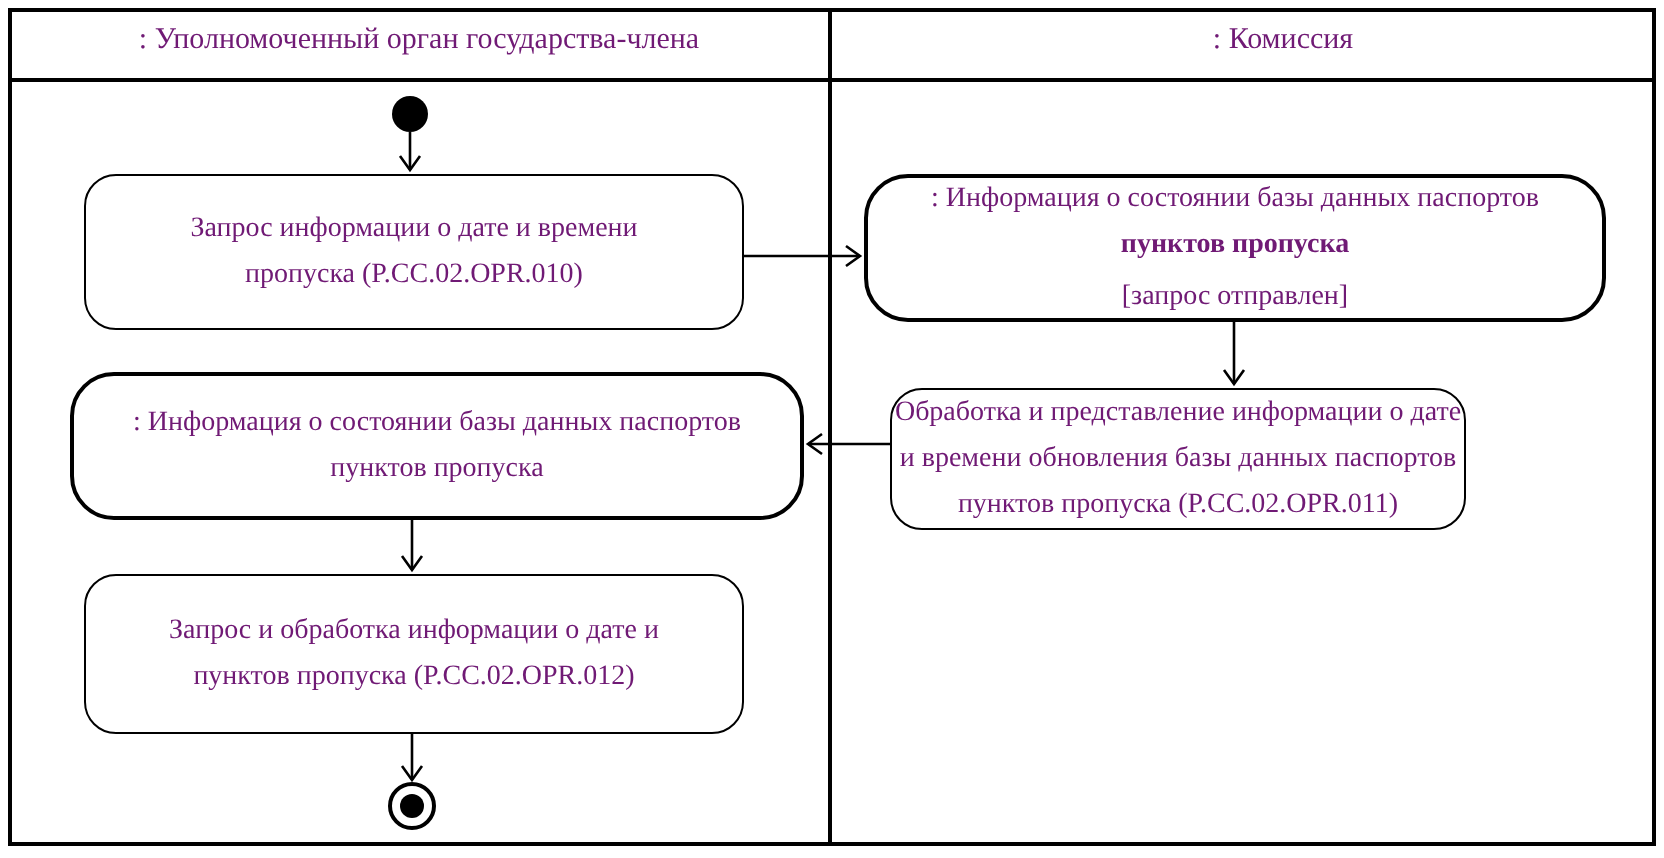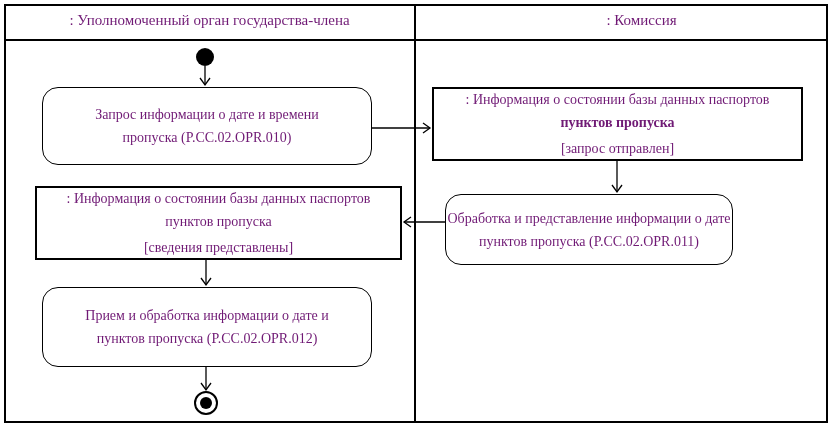--- a/index.html
+++ b/index.html
@@ -48,20 +48,21 @@
   .node {
     position: absolute;
     box-sizing: border-box;
     background: #ffffff;
     display: flex;
     flex-direction: column;
     justify-content: center;
     text-align: center;
     font-size: 14px;
     line-height: 23px;
+    border-radius: 22px;
   }
   .node.rounded {
     border: 1.5px solid #000000;
     border-radius: 16px;
   }
   .node.rect {
     border: 2px solid #000000;
   }
   .node .tline { white-space: nowrap; }
   .node .guard { margin-top: 3px; white-space: nowrap; }
@@ -128,31 +129,31 @@
   </div>
 
   <div class="node rect" id="object1">
     <div class="tline">: Информация о состоянии базы данных паспортов</div>
     <div class="tline emph">пунктов пропуска</div>
     <div class="guard">[запрос отправлен]</div>
   </div>
 
   <div class="node rounded" id="activity2">
     <div class="tline">Обработка и представление информации о дате</div>
+    <div class="tline">и времени обновления базы данных паспортов</div>
     <div class="tline">пунктов пропуска (P.CC.02.OPR.011)</div>
   </div>
 
   <div class="node rect" id="object2">
     <div class="tline">: Информация о состоянии базы данных паспортов</div>
     <div class="tline">пунктов пропуска</div>
-    <div class="guard">[сведения представлены]</div>
   </div>
 
   <div class="node rounded" id="activity3">
-    <div class="tline">Прием и обработка информации о дате и</div>
+    <div class="tline">Запрос и обработка информации о дате и</div>
     <div class="tline">пунктов пропуска (P.CC.02.OPR.012)</div>
   </div>
 
   <div class="final-node">
     <div class="final-node-core"></div>
   </div>
 
   <svg class="arrows" width="832" height="429">
     <g>
       <line x1="205" y1="66" x2="205" y2="85"></line>

